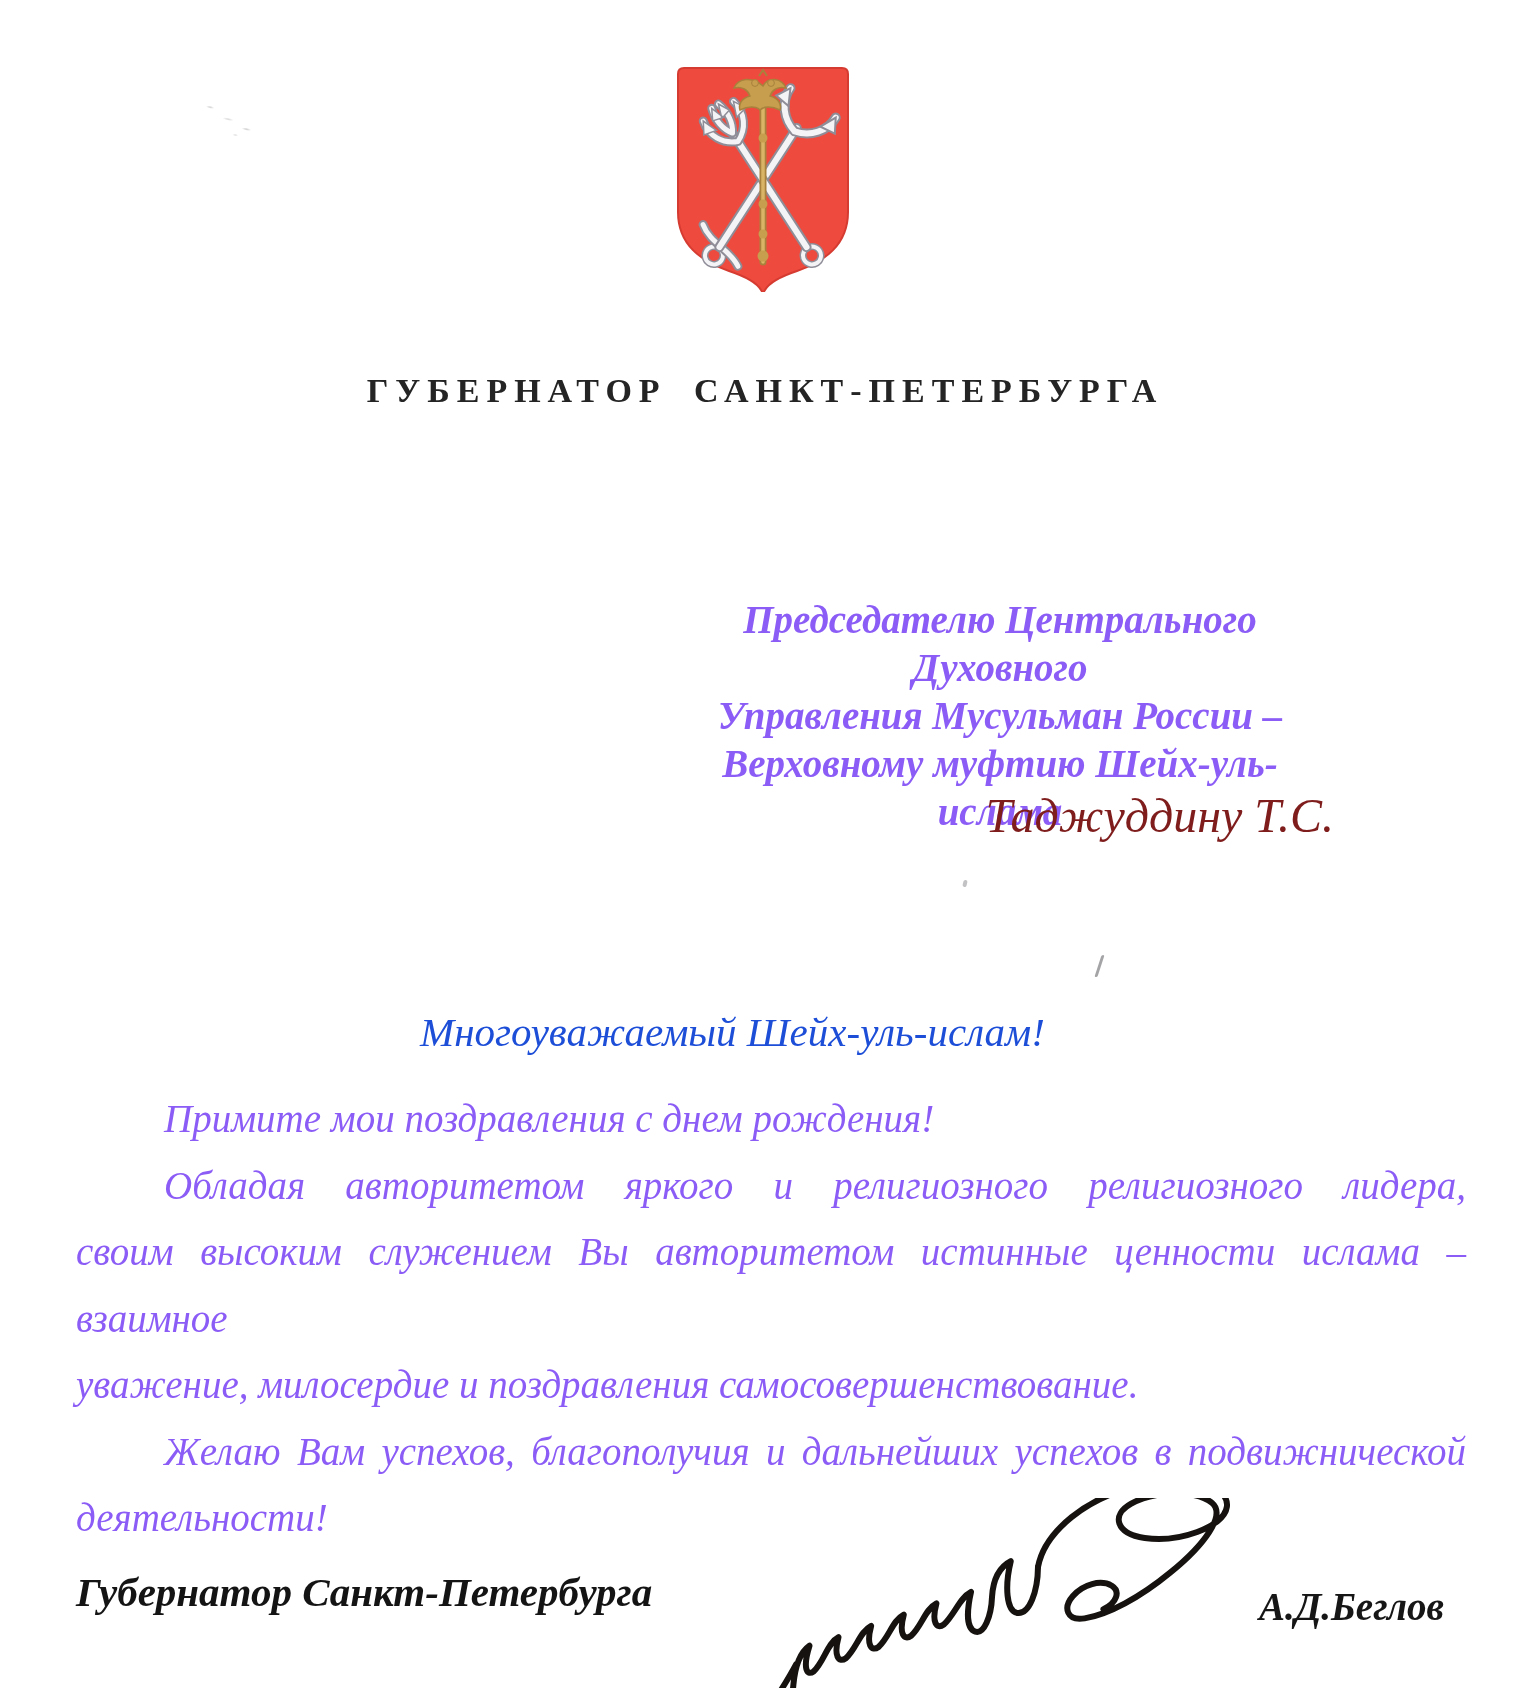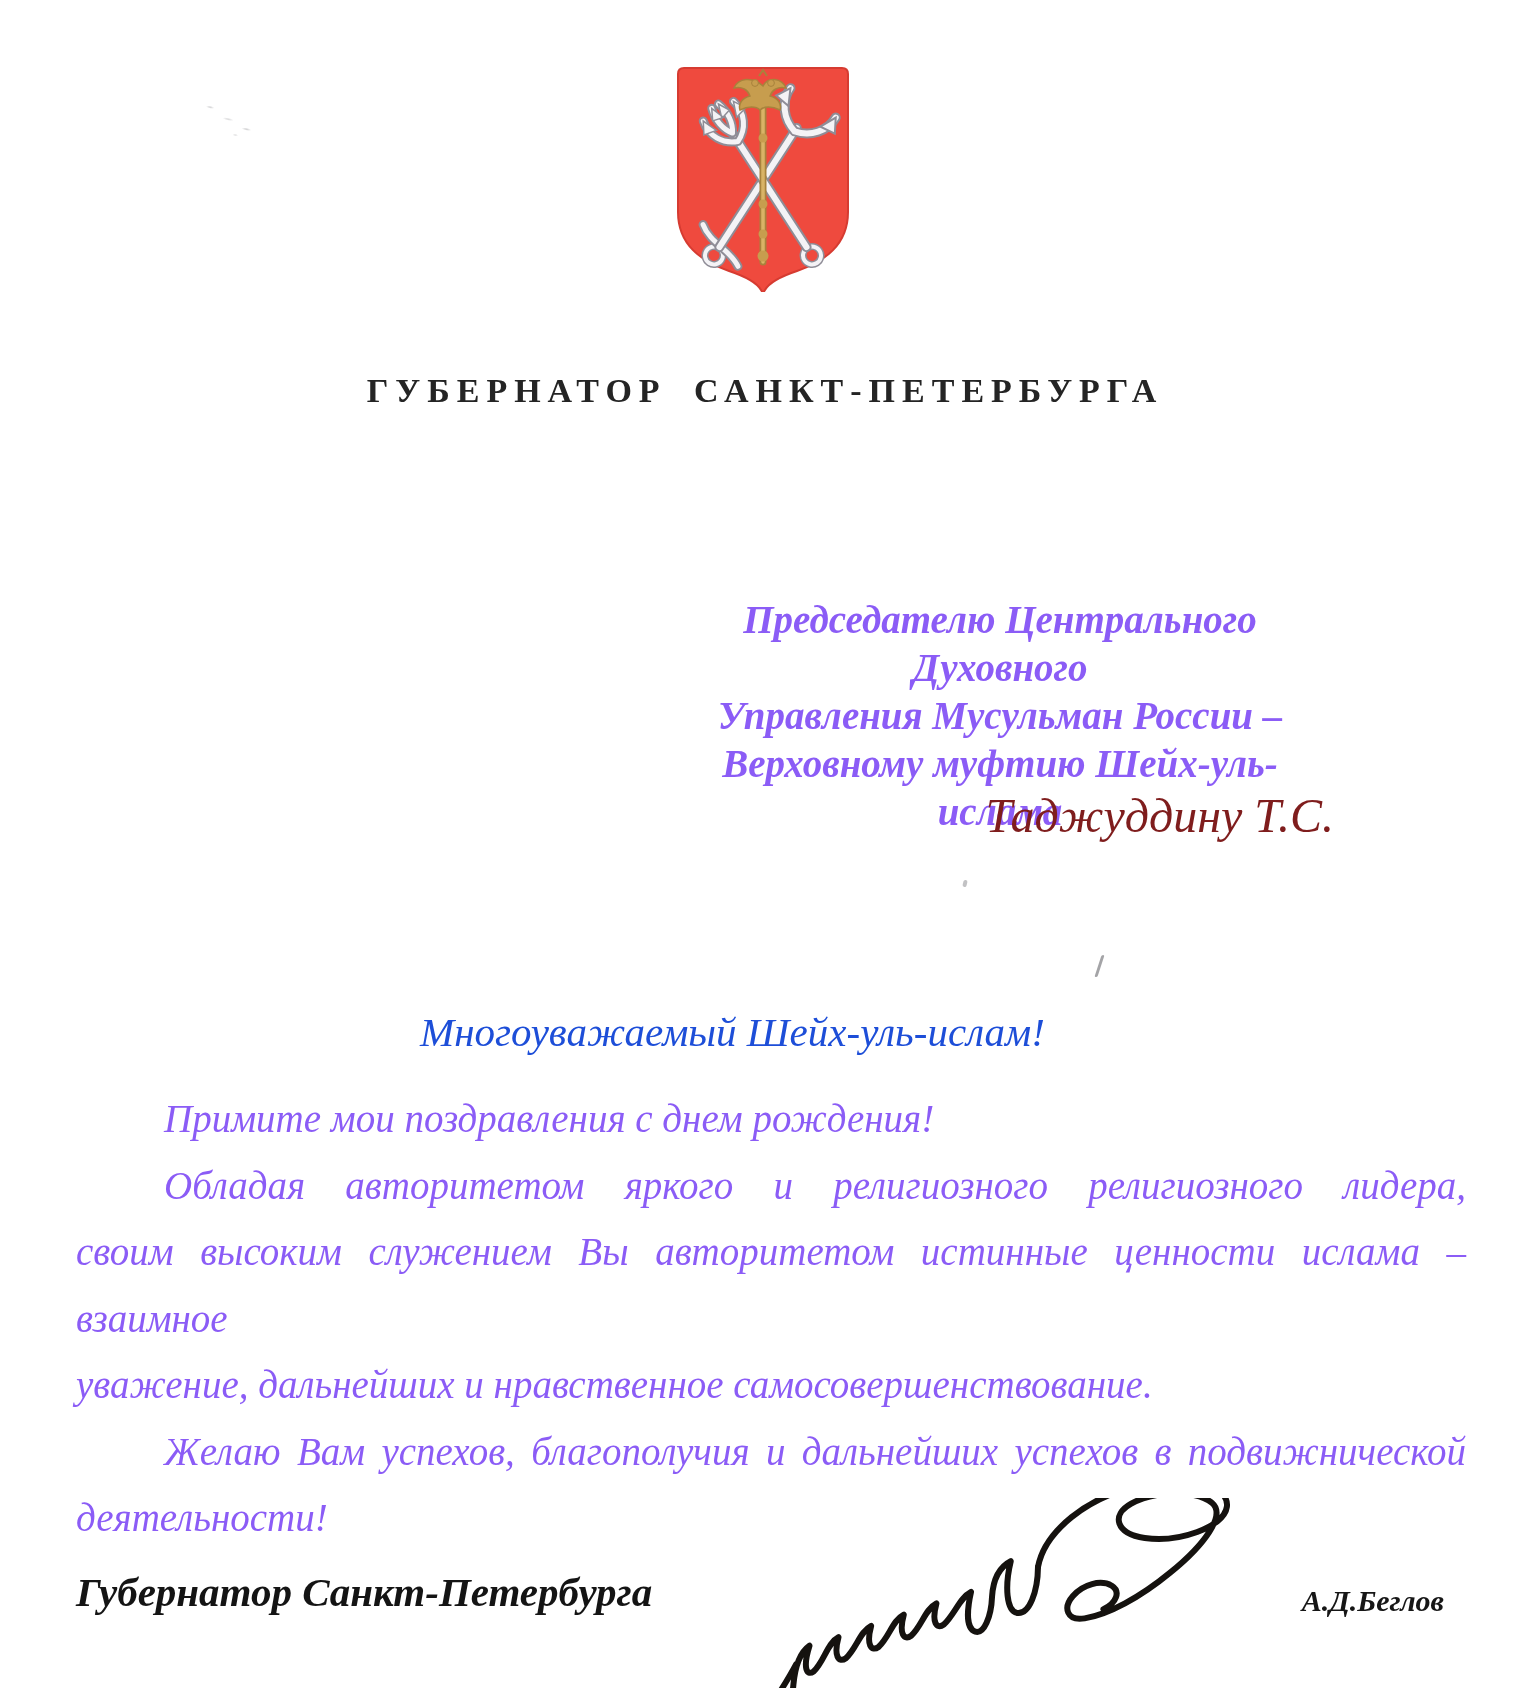--- a/index.html
+++ b/index.html
@@ -64,21 +64,21 @@
   .line.just.indent{padding-left:0;text-indent:88px;}
 
   
   .sig-title{
     position:absolute;left:76px;top:1568px;
     font-size:41px;font-weight:bold;font-style:italic;color:#141414;
   }
   .autograph{position:absolute;left:724px;top:1498px;width:620px;height:190px;}
   .signer-name{
     position:absolute;right:86px;top:1584px;
-    font-size:30px;font-weight:bold;font-style:italic;color:#161616;
+    font-size:39px;font-weight:bold;font-style:italic;color:#161616;
   }
 </style>
 </head>
 <body>
 
 <div class="page">
 
   <div class="smudge"></div>
   <div class="speck"></div>
   <div class="tick-mark"></div>
@@ -143,21 +143,21 @@
     <div class="addr-line">Верховному муфтию Шейх-уль-ислама</div>
   </div>
   <div class="addressee-name">Таджуддину Т.С.</div>
 
   <div class="salutation">Многоуважаемый Шейх-уль-ислам!</div>
 
   <div class="body-text">
     <div class="line indent">Примите мои поздравления с днем рождения!</div>
     <div class="line just indent">Обладая авторитетом яркого и религиозного религиозного лидера,</div>
     <div class="line just">своим высоким служением Вы авторитетом истинные ценности ислама – взаимное</div>
-    <div class="line">уважение, дальнейших и нравственное самосовершенствование.</div>
+    <div class="line">уважение, милосердие и поздравления самосовершенствование.</div>
     <div class="line just indent">Желаю Вам успехов, благополучия и дальнейших успехов в подвижнической</div>
     <div class="line">деятельности!</div>
   </div>
 
   <div class="sig-title">Губернатор Санкт-Петербурга</div>
 
   <div class="autograph">
     <svg viewBox="0 0 620 190" width="620" height="190">
       <g transform="rotate(-9 310 95)" fill="none" stroke="#15120f" stroke-linecap="round" stroke-linejoin="round">
         <path stroke-width="6" d="M64 128

